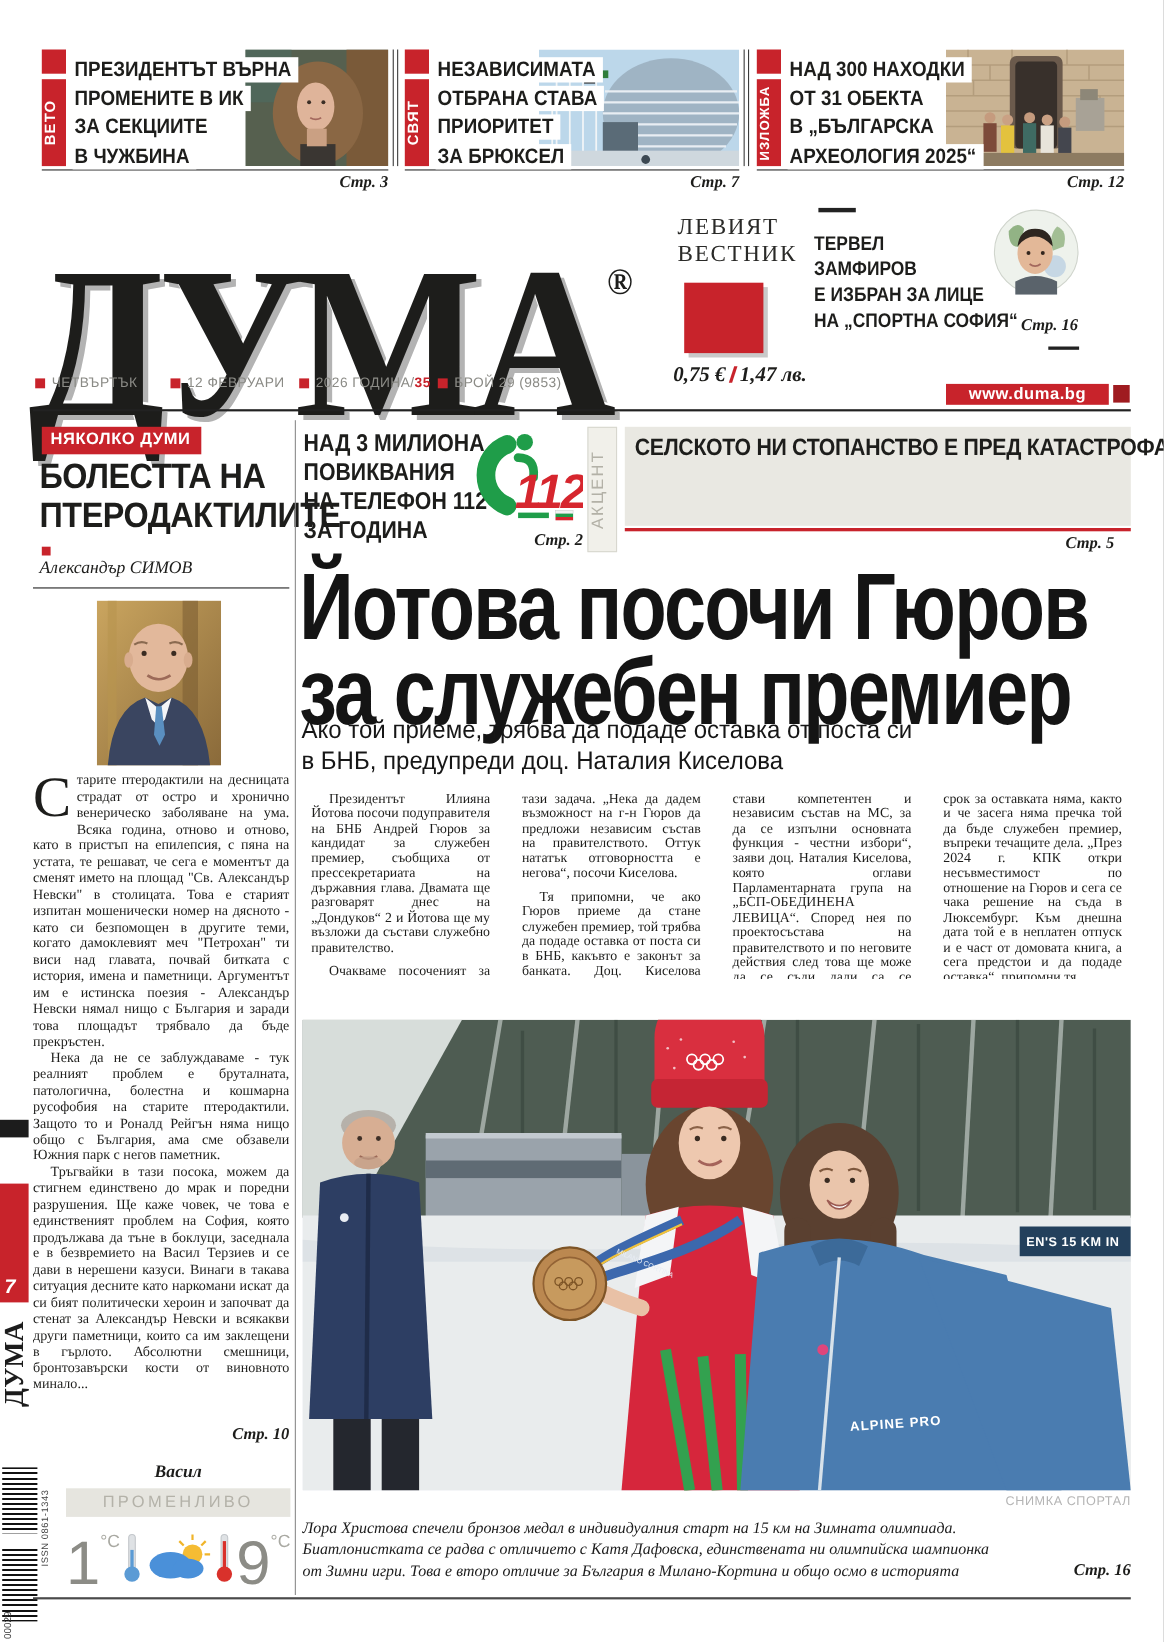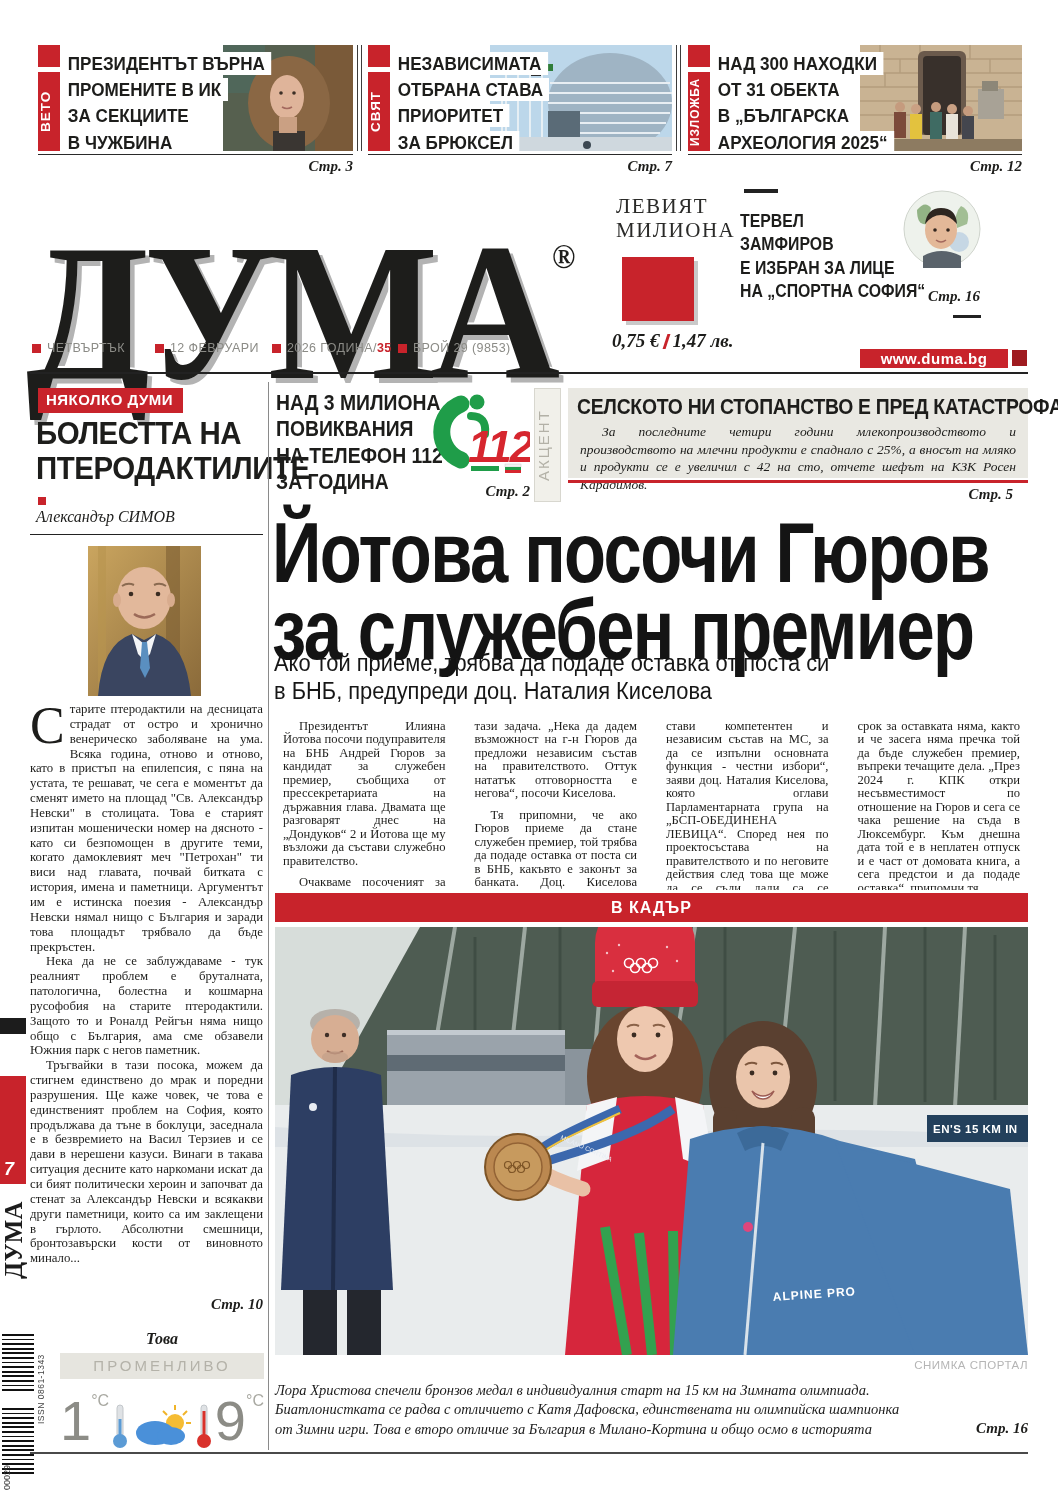--- a/index.html
+++ b/index.html
@@ -149,21 +149,21 @@
 АРХЕОЛОГИЯ 2025“</span>
     </div>
     <div class="abs" style="left:0;top:109px;width:334px;border-top:1.6px solid #2a2a2a;"></div>
     <div class="abs pageref" style="left:0;top:113px;width:334px;">Стр. 12</div>
   </div>
 
   <div class="abs serif" style="left:26px;top:182px;font-size:196px;line-height:150px;font-weight:700;letter-spacing:-9px;transform:scaleX(.92);transform-origin:0 0;color:#1d1d1b;text-shadow:-2px -2px 0 #ffffff,5px 5px 0 #b3b3b3;">
     <span>ДУМА</span><sup style="font-size:34px;letter-spacing:0;text-shadow:none;vertical-align:110px;">®</sup>
   </div>
   <div class="abs serif pre" style="left:616px;top:194px;font-size:21px;letter-spacing:1.5px;line-height:1.15;color:#2a2a28;"><span>ЛЕВИЯТ
-МИЛИОНА</span></div>
+ВЕСТНИК</span></div>
   <div class="abs rsq" style="left:622px;top:257px;width:72px;height:64px;box-shadow:4px 4px 0 #c9c9c9;"></div>
 
   <div class="abs" style="left:744px;top:189px;width:34px;height:4px;background:#222;"></div>
   <div class="abs condl pre" style="left:740px;top:210px;width:230px;font-size:18px;font-weight:700;line-height:1.3;transform:scaleX(.88);"><span>ТЕРВЕЛ
 ЗАМФИРОВ
 Е ИЗБРАН ЗА ЛИЦЕ
 НА „СПОРТНА СОФИЯ“</span></div>
   <svg class="abs" style="left:903px;top:190px;width:78px;height:78px;" viewBox="0 0 78 78">
     <circle cx="39" cy="39" r="38" fill="#eef2ec" stroke="#cfd4cc"></circle>
     <path d="M14,20 q8,-10 14,-2 l-4,16 q-10,2 -10,-14" fill="#7aa36b" opacity=".8"></path>
@@ -241,25 +241,25 @@
   </div>
   <div class="abs vtext serif" style="left:0;top:1190px;width:26px;height:100px;font-weight:700;font-size:25px;color:#1c1c1c;"><span>ДУМА</span></div>
   <div class="abs" style="left:2px;top:1334px;width:56px;height:156px;">
     <div style="position:absolute;left:0;top:0;width:32px;height:60px;background:repeating-linear-gradient(to bottom,#111 0 1.8px,transparent 1.8px 4.6px);"></div>
     <div style="position:absolute;left:0;top:74px;width:32px;height:66px;background:repeating-linear-gradient(to bottom,#111 0 1.8px,transparent 1.8px 4.6px);"></div>
     <div class="vtext" style="position:absolute;left:34px;top:0;width:14px;height:110px;font-size:8.5px;color:#444;letter-spacing:.5px;"><span>ISSN 0861-1343</span></div>
     <div class="vtext" style="position:absolute;left:0;top:140px;width:32px;height:16px;font-size:9px;color:#333;"><span>00029</span></div>
   </div>
 
   <div class="abs" style="left:60px;top:1330px;width:204px;">
-    <div class="serif" style="text-align:center;font-weight:700;font-style:italic;font-size:16px;"><span>Това</span></div>
+    <div class="serif" style="text-align:center;font-weight:700;font-style:italic;font-size:16px;"><span>Васил</span></div>
     <div style="margin-top:5px;height:26px;background:#e6e5df;text-align:center;">
       <span style="color:#b4b2a9;font-size:15px;letter-spacing:3px;line-height:26px;">ПРОМЕНЛИВО</span>
     </div>
-    <div style="display:flex;align-items:flex-end;justify-content:space-between;margin-top:14px;">
+    <div style="display:flex;align-items:flex-start;justify-content:space-between;margin-top:14px;">
       <div style="font-size:56px;color:#8c8c86;line-height:1;"><span>1</span><span style="font-size:16px;vertical-align:34px;color:#a9a9a2;">°C</span></div>
       <svg width="16" height="46" viewBox="0 0 16 46">
         <rect x="5" y="2" width="6" height="32" rx="3" fill="#dfe2e5" stroke="#c3c7cb"></rect>
         <rect x="6.5" y="16" width="3" height="18" fill="#5b9bd5"></rect>
         <circle cx="8" cy="38" r="7" fill="#5b9bd5"></circle>
       </svg>
       <svg width="62" height="46" viewBox="0 0 62 46">
         <g stroke="#f0b429" stroke-width="2">
           <path d="M44,2 v5"></path>
             <path d="M56,8 l-4,4"></path>
@@ -292,21 +292,20 @@
     <rect x="80" y="74" width="16" height="3" fill="#f2f2f2" stroke="#cccccc" stroke-width=".5"></rect>
     <rect x="80" y="77" width="16" height="3" fill="#1f9d49"></rect>
     <rect x="80" y="80" width="16" height="3" fill="#d6262e"></rect>
   </svg>
   <div class="abs pageref" style="left:430px;top:483px;width:100px;">Стр. 2</div>
 
   <div class="abs graylab vtext" style="left:534px;top:388px;width:25px;height:112px;font-size:15px;letter-spacing:2px;"><span>АКЦЕНТ</span></div>
 
   <div class="abs" style="left:568px;top:388px;width:460px;height:90px;background:#e9e8e2;">
     <div class="condl" style="padding:7px 0 0 10px;font-size:21.5px;font-weight:800;letter-spacing:-.3px;transform:scaleX(.9);white-space:nowrap;"><span>СЕЛСКОТО НИ СТОПАНСТВО Е ПРЕД КАТАСТРОФА</span></div>
-    <div class="serif" style="padding:3px 12px 0 12px;font-style:italic;font-size:13.5px;line-height:1.3;text-align:justify;text-indent:22px;"><span>За последните четири години  млекопроизводството и производството на млечни продукти е спаднало с 25%, а вносът на мляко и продукти се е увеличил с 42 на сто, отчете шефът на КЗК Росен Карадимов.</span></div>
   </div>
   <div class="abs rsq" style="left:568px;top:480px;width:460px;height:3px;"></div>
   <div class="abs pageref" style="left:553px;top:486px;width:460px;">Стр. 5</div>
 
   <div class="abs condl pre" style="left:272px;top:514px;width:960px;font-size:86px;font-weight:800;line-height:.9;letter-spacing:-2px;transform:scaleX(.8);color:#141414;"><span>Йотова посочи Гюров
 за служебен премиер</span></div>
   <div class="abs condl pre" style="left:274px;top:650px;width:640px;font-size:23px;line-height:1.2;color:#161616;transform:scaleX(.95);"><span>Ако той приеме, трябва да подаде оставка от поста си
 в БНБ, предупреди доц. Наталия Киселова</span></div>
 
   <div class="abs" style="left:275px;top:712px;width:753px;height:178px;display:flex;gap:13px;overflow:hidden;">
@@ -319,23 +318,20 @@
       <p class="ind"><span>Тя припомни, че ако Гюров приеме да стане служебен премиер, той трябва да подаде оставка от поста си в БНБ, какъвто е законът за банката. Доц. Киселова уточни, че</span></p>
     </div>
     <div class="leadbody" style="flex:1;">
       <p><span>стави компетентен и независим състав на МС, за да се изпълни основната функция - честни избори“, заяви доц. Наталия Киселова, която оглави Парламентарната група на „БСП-ОБЕДИНЕНА ЛЕВИЦА“. Според нея по проектосъстава на правителството и по неговите действия след това ще може да се съди дали са се справили с</span></p>
     </div>
     <div class="leadbody" style="flex:1;">
       <p><span>срок за оставката няма, както и че засега няма пречка той да бъде служебен премиер, въпреки течащите дела. „През 2024 г. КПК откри несъвместимост по отношение на Гюров и сега се чака решение на съда в Люксембург. Към днешна дата той е в неплатен отпуск и е част от домовата книга, а сега предстои и да подаде оставка“, припомни тя.</span></p>
     </div>
   </div>
 
-  <div class="abs redbg" style="left:275px;top:893px;width:753px;height:29px;text-align:center;">
-    <span style="color:#fff;font-weight:700;font-size:16px;letter-spacing:1px;line-height:29px;">В КАДЪР</span>
-  </div>
 
   <svg class="abs" style="left:275px;top:927px;width:753px;height:428px;" viewBox="0 0 753 428">
     <rect width="753" height="428" fill="#e8ebed"></rect>
 
     <rect width="753" height="180" fill="#4e5c52"></rect>
     <path d="M0,0 L145,0 L45,180 L0,180 Z" fill="#e7ebe9" opacity=".9"></path>
     <g stroke="#dfe6e2" stroke-width="4" opacity=".55">
       <path d="M180,0 L150,180"></path>
         <path d="M250,0 L230,180"></path>
         <path d="M330,0 L318,150"></path>

